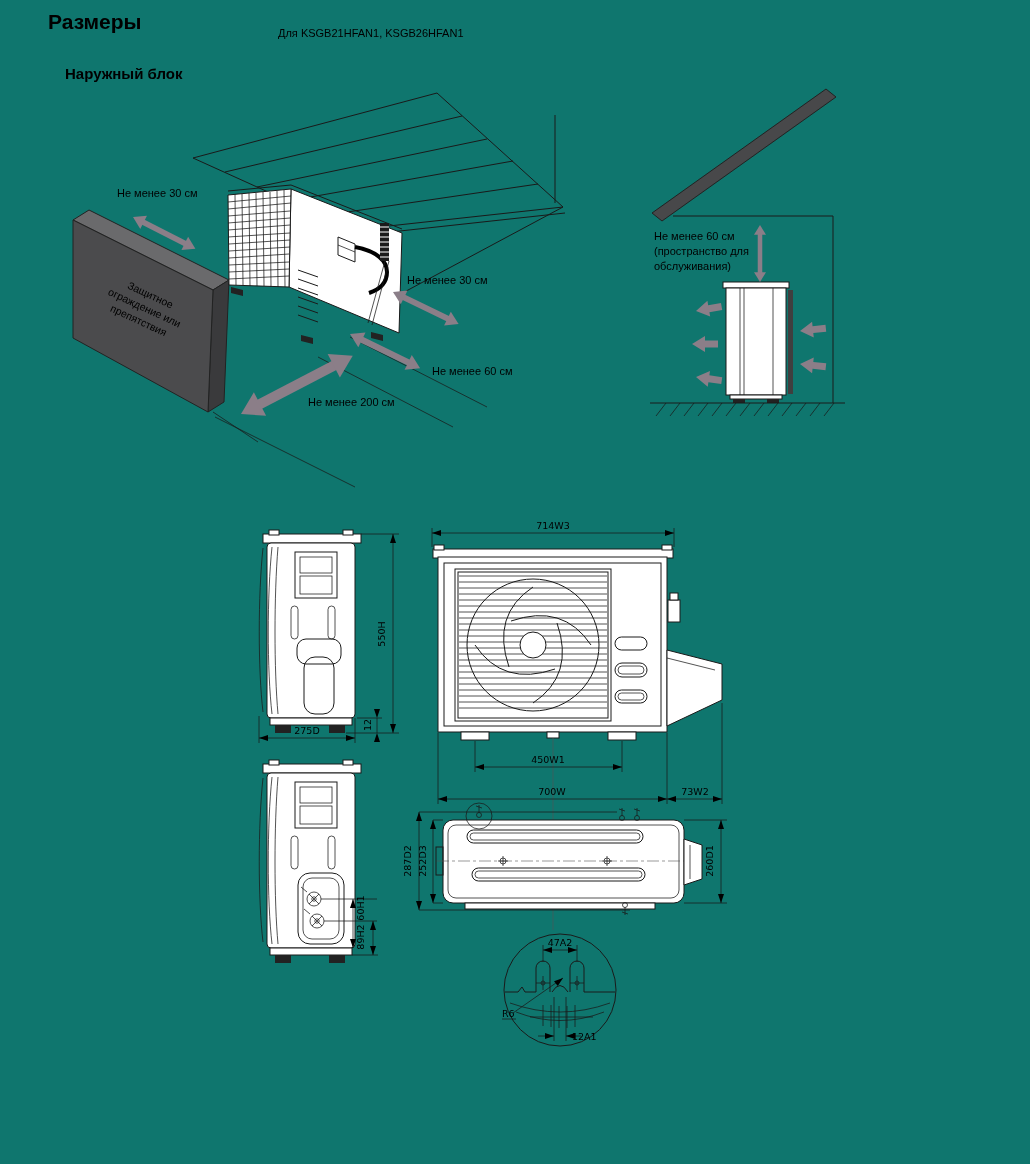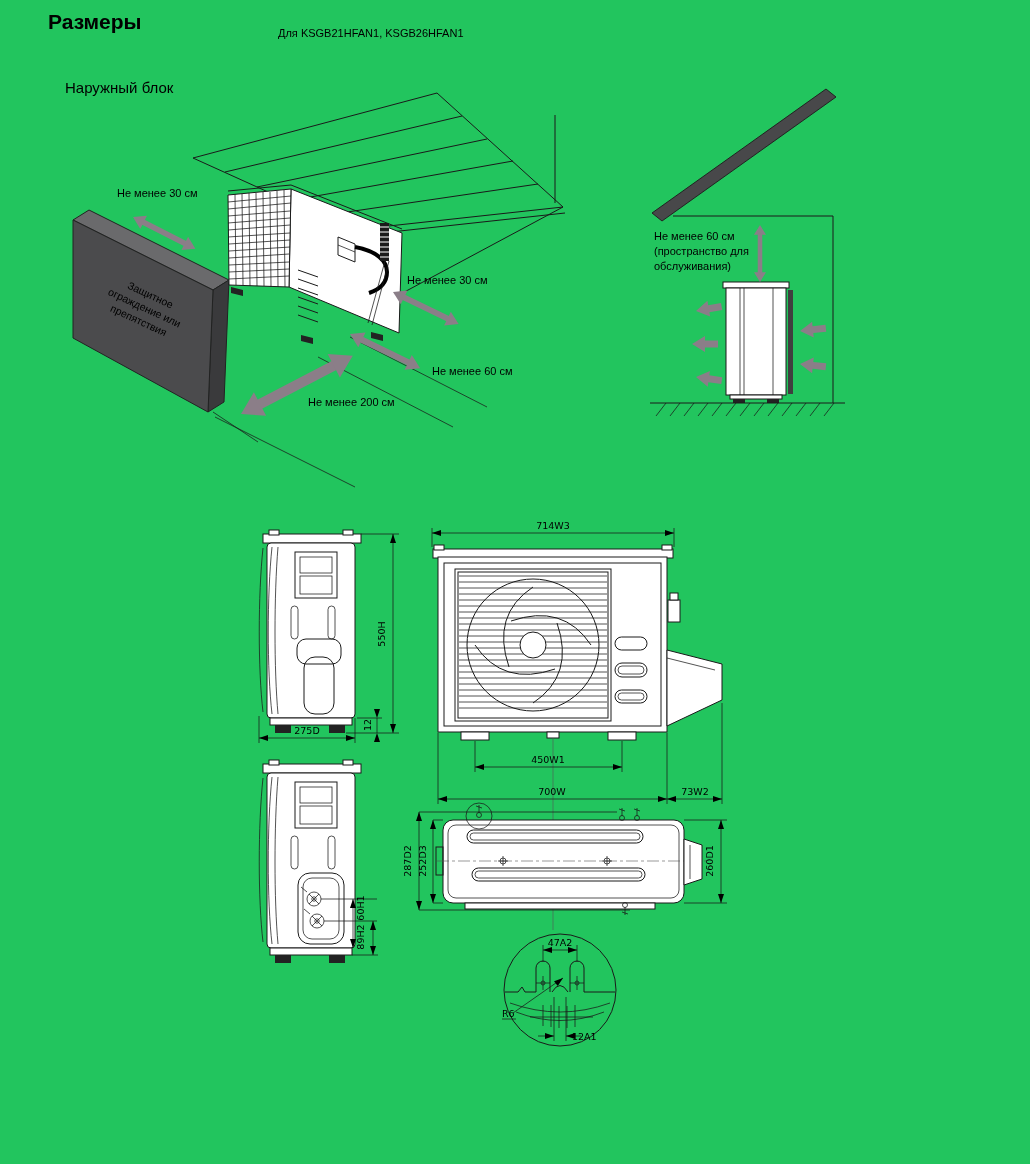--- a/index.html
+++ b/index.html
@@ -1,21 +1,21 @@
 <!DOCTYPE html>
 <html><head>
 <meta charset="utf-8">
 <style>
   html,body{margin:0;padding:0;background:#fff;}
-  .page{position:relative;width:1030px;height:1164px;background:#22c55e;overflow:hidden;
+  .page{position:relative;width:1030px;height:1164px;background:#0f766e;overflow:hidden;
         font-family:"Liberation Sans",sans-serif;color:#000;}
   .abs{position:absolute;}
   .title{left:48px;top:10px;font-size:21px;font-weight:bold;}
   .subtitle{left:278px;top:27px;font-size:11px;}
-  .heading{left:65px;top:79px;font-size:15px;font-weight:normal;}
+  .heading{left:65px;top:65px;font-size:15px;font-weight:bold;}
   svg{position:absolute;overflow:visible;}
   .s{stroke:#1a1a1a;fill:none;stroke-width:1;}
   .s7{stroke:#1a1a1a;fill:none;stroke-width:.75;}
   .sw{stroke:#1a1a1a;fill:#ffffff;stroke-width:1;}
   .dim{font-family:"DejaVu Sans",sans-serif;font-size:9.5px;fill:#000;}
   .lbl{font-family:"Liberation Sans",sans-serif;font-size:11px;fill:#000;}
   .blb{font-family:"Liberation Sans",sans-serif;font-size:10.5px;fill:#000;}
 </style>
 </head>
 <body>

